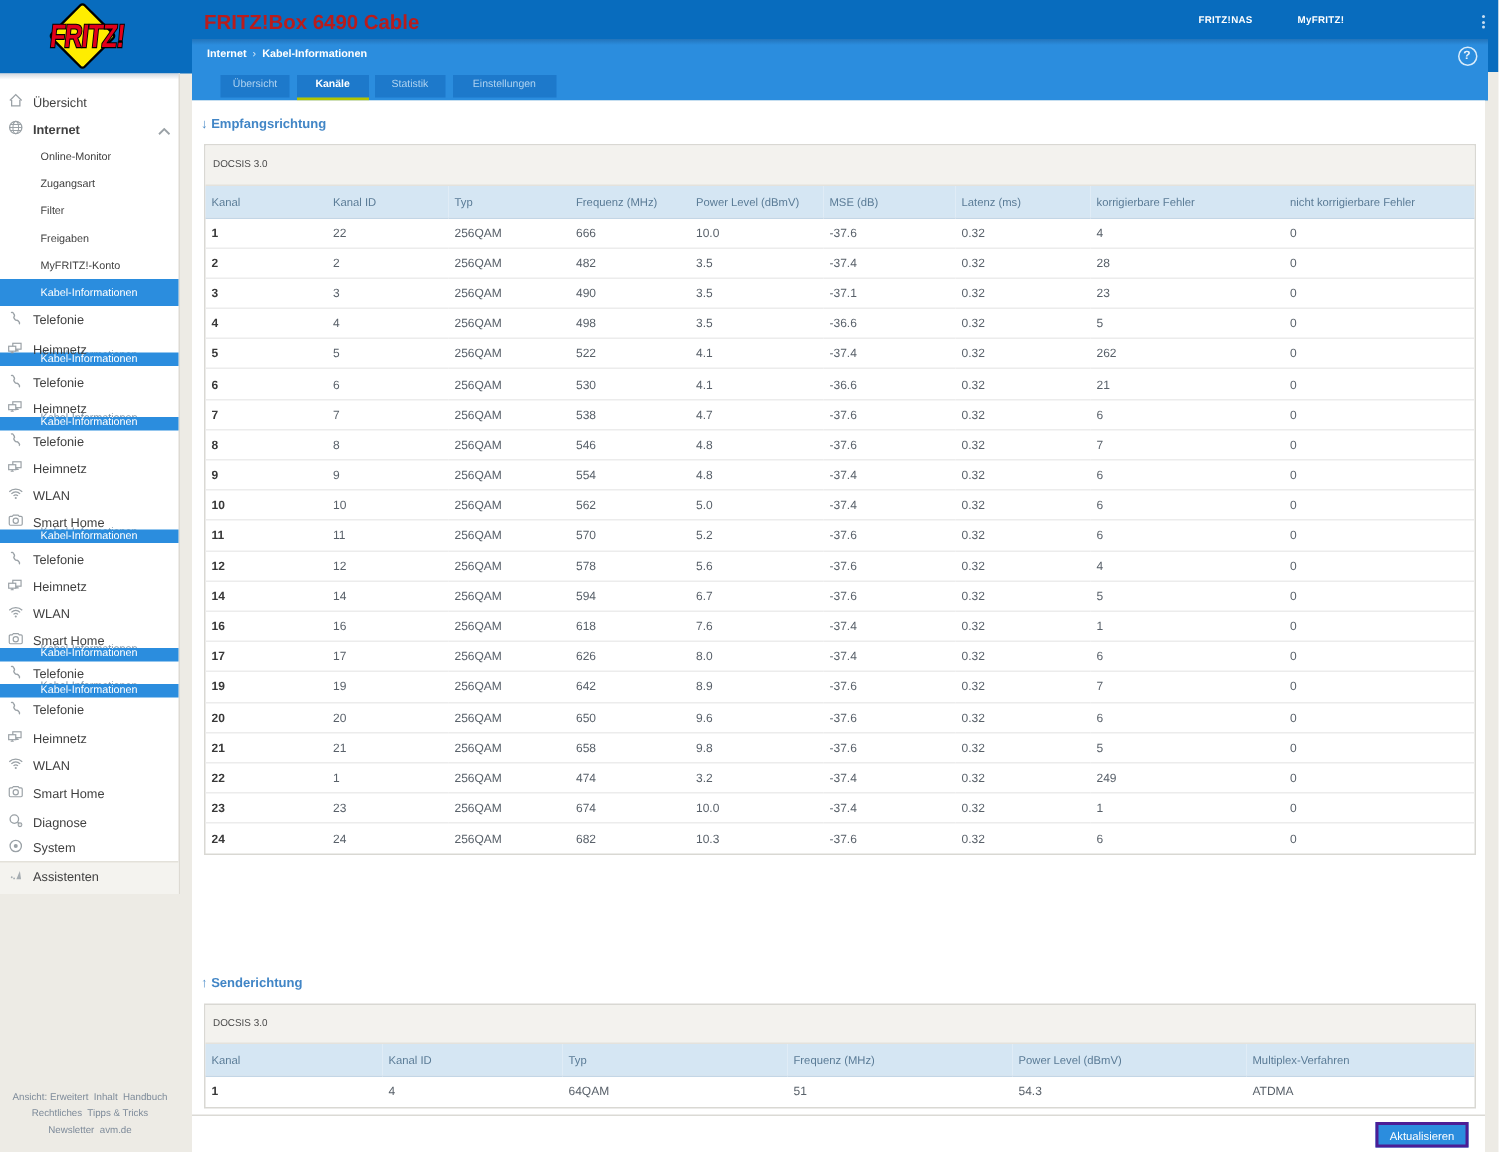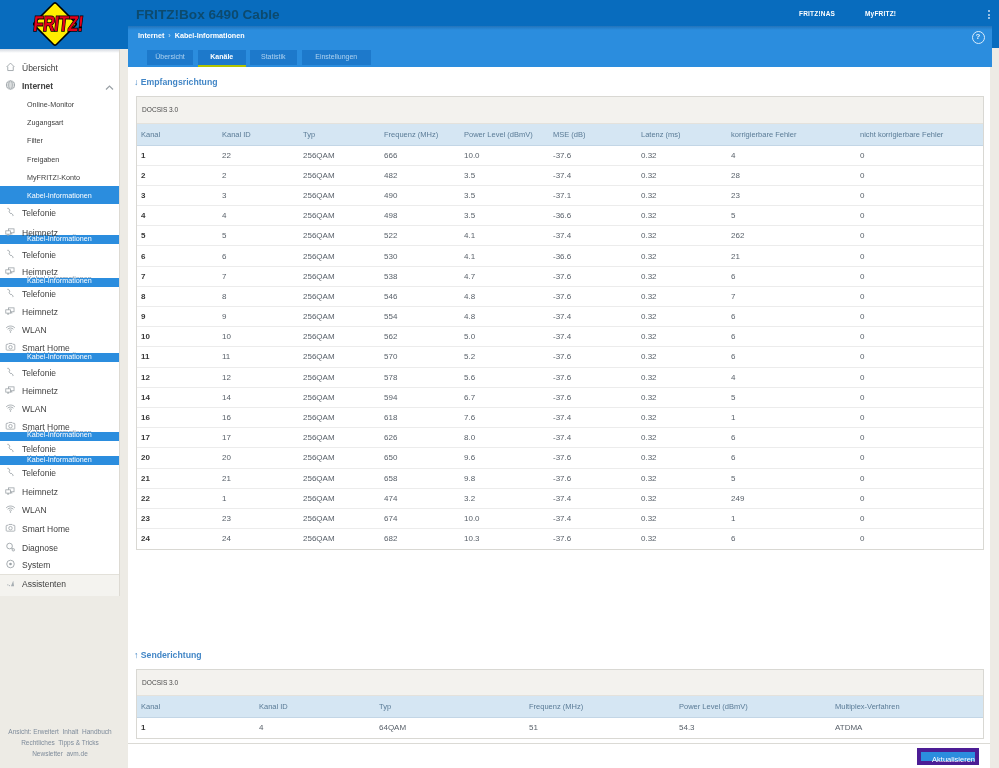--- a/index.html
+++ b/index.html
@@ -1,20 +1,20 @@
 <!DOCTYPE html>
 <html><head><meta charset="utf-8"><title>FRITZ!Box</title><style>
 
 *{margin:0;padding:0;box-sizing:border-box}
 html,body{width:999px;height:768px;overflow:hidden}
 body{background:#edebe5;font-family:"Liberation Sans",sans-serif;position:relative}
 .abs{position:absolute}
 .hdr{left:0;top:0;width:999px;height:26px;background:#086cbe}
 .logo{left:0;top:0;width:128px;height:49px;background:#086cbe}
-.title{left:136px;top:7px;color:#0c4a6e;font-size:13.6px;font-weight:bold}
+.title{left:136px;top:7px;color:#b91c1c;font-size:13.6px;font-weight:bold}
 .toplink{top:9.5px;color:#fff;font-size:6.5px;font-weight:bold;letter-spacing:0.2px}
 .dot{position:absolute;left:987.5px;width:2px;height:2px;background:#c8ddf0;border-radius:1px}
 .shdr{left:128px;top:26px;width:864px;height:41px;background:#2b8dde}
 .crumb{left:10px;top:5px;color:#fff;font-size:7.2px;font-weight:bold}
 .crumb .sep{font-weight:normal;color:#cfe4f7;padding:0 2px}
 .tab{position:absolute;top:24px;height:14.5px;background:#1d79cb;color:#aed2f0;font-size:7px;text-align:center;line-height:14.5px}
 .tab.active{color:#fff;font-weight:bold}
 .tabu{position:absolute;top:38.5px;height:2.5px;background:#b2c400}
 .help{left:843.5px;top:4.7px;width:13px;height:13px;border:1.2px solid #d9ecfb;border-radius:50%;color:#e8f3fc;font-size:8px;font-weight:bold;text-align:center;line-height:10.5px}
 .thumb{left:992px;top:26px;width:7px;height:22px;background:#086cbe}
@@ -35,21 +35,21 @@
 .assist{position:absolute;left:0;top:525px;width:119px;height:22px;background:#f4f3ef;border-top:1px solid #e3e1da}
 .sfoot{position:absolute;width:120px;font-size:6.5px;color:#7e8b9a;white-space:nowrap;text-align:center}
 .h1{position:absolute;left:134px;color:#4286c6;font-size:8.7px;font-weight:bold}
 .box{position:absolute;left:136px;width:848px;background:#fff;border:1px solid #d9d8d3}
 .docsis{height:27px;background:#f3f2ee;border-bottom:1px solid #e4e2dc;font-size:6.6px;color:#4a4a4a;line-height:26px;padding-left:5px}
 table{border-collapse:collapse;table-layout:fixed;width:846px}
 th{background:#d5e6f3;color:#5a7b96;font-weight:normal;text-align:left;font-size:7.5px;height:21px;padding:0 0 0 4px;white-space:nowrap;border-bottom:1px solid #c3d6e6}
 td{font-size:8px;color:#59616a;height:20.2px;padding:0 0 0 4px;border-top:1px solid #ececec;white-space:nowrap}
 tr.r1 td{border-top:none}
 td.b{color:#383838;font-weight:bold}
-.btn{position:absolute;background:#2b8dde;border:4px solid #4c1d95;color:#fff;font-size:7.5px;text-align:right}
+.btn{position:absolute;background:#2b8dde;border:2px solid #4c1d95;color:#fff;font-size:7.5px;text-align:center}
 
 </style></head><body>
 <div class="abs hdr"></div>
 <div class="abs logo"><svg width="128" height="49" viewBox="0 0 128 49">
       <g transform="translate(55,24)">
         <rect x="-15.5" y="-15.5" width="31" height="31" rx="2" transform="rotate(45)" fill="#ffed00" stroke="#000" stroke-width="1.6"></rect>
       </g>
       <text transform="translate(57.5,31) skewX(-6) scale(0.76,1)" text-anchor="middle" font-family="Liberation Sans" font-size="21.5" font-weight="bold" fill="#e2001a" stroke="#000" stroke-width="1.6" letter-spacing="-0.5" style="paint-order:stroke fill">FRITZ!</text>
     </svg></div>
 <div class="abs title">FRITZ!Box 6490 Cable</div>
@@ -479,20 +479,31 @@
           <td>17</td>
           <td>256QAM</td>
           <td>626</td>
           <td>8.0</td>
           <td>-37.4</td>
           <td>0.32</td>
           <td>6</td>
           <td>0</td>
         </tr>
 <tr>
+          <td class="b">19</td>
+          <td>19</td>
+          <td>256QAM</td>
+          <td>642</td>
+          <td>8.9</td>
+          <td>-37.6</td>
+          <td>0.32</td>
+          <td>7</td>
+          <td>0</td>
+        </tr>
+<tr>
           <td class="b">20</td>
           <td>20</td>
           <td>256QAM</td>
           <td>650</td>
           <td>9.6</td>
           <td>-37.6</td>
           <td>0.32</td>
           <td>6</td>
           <td>0</td>
         </tr>

